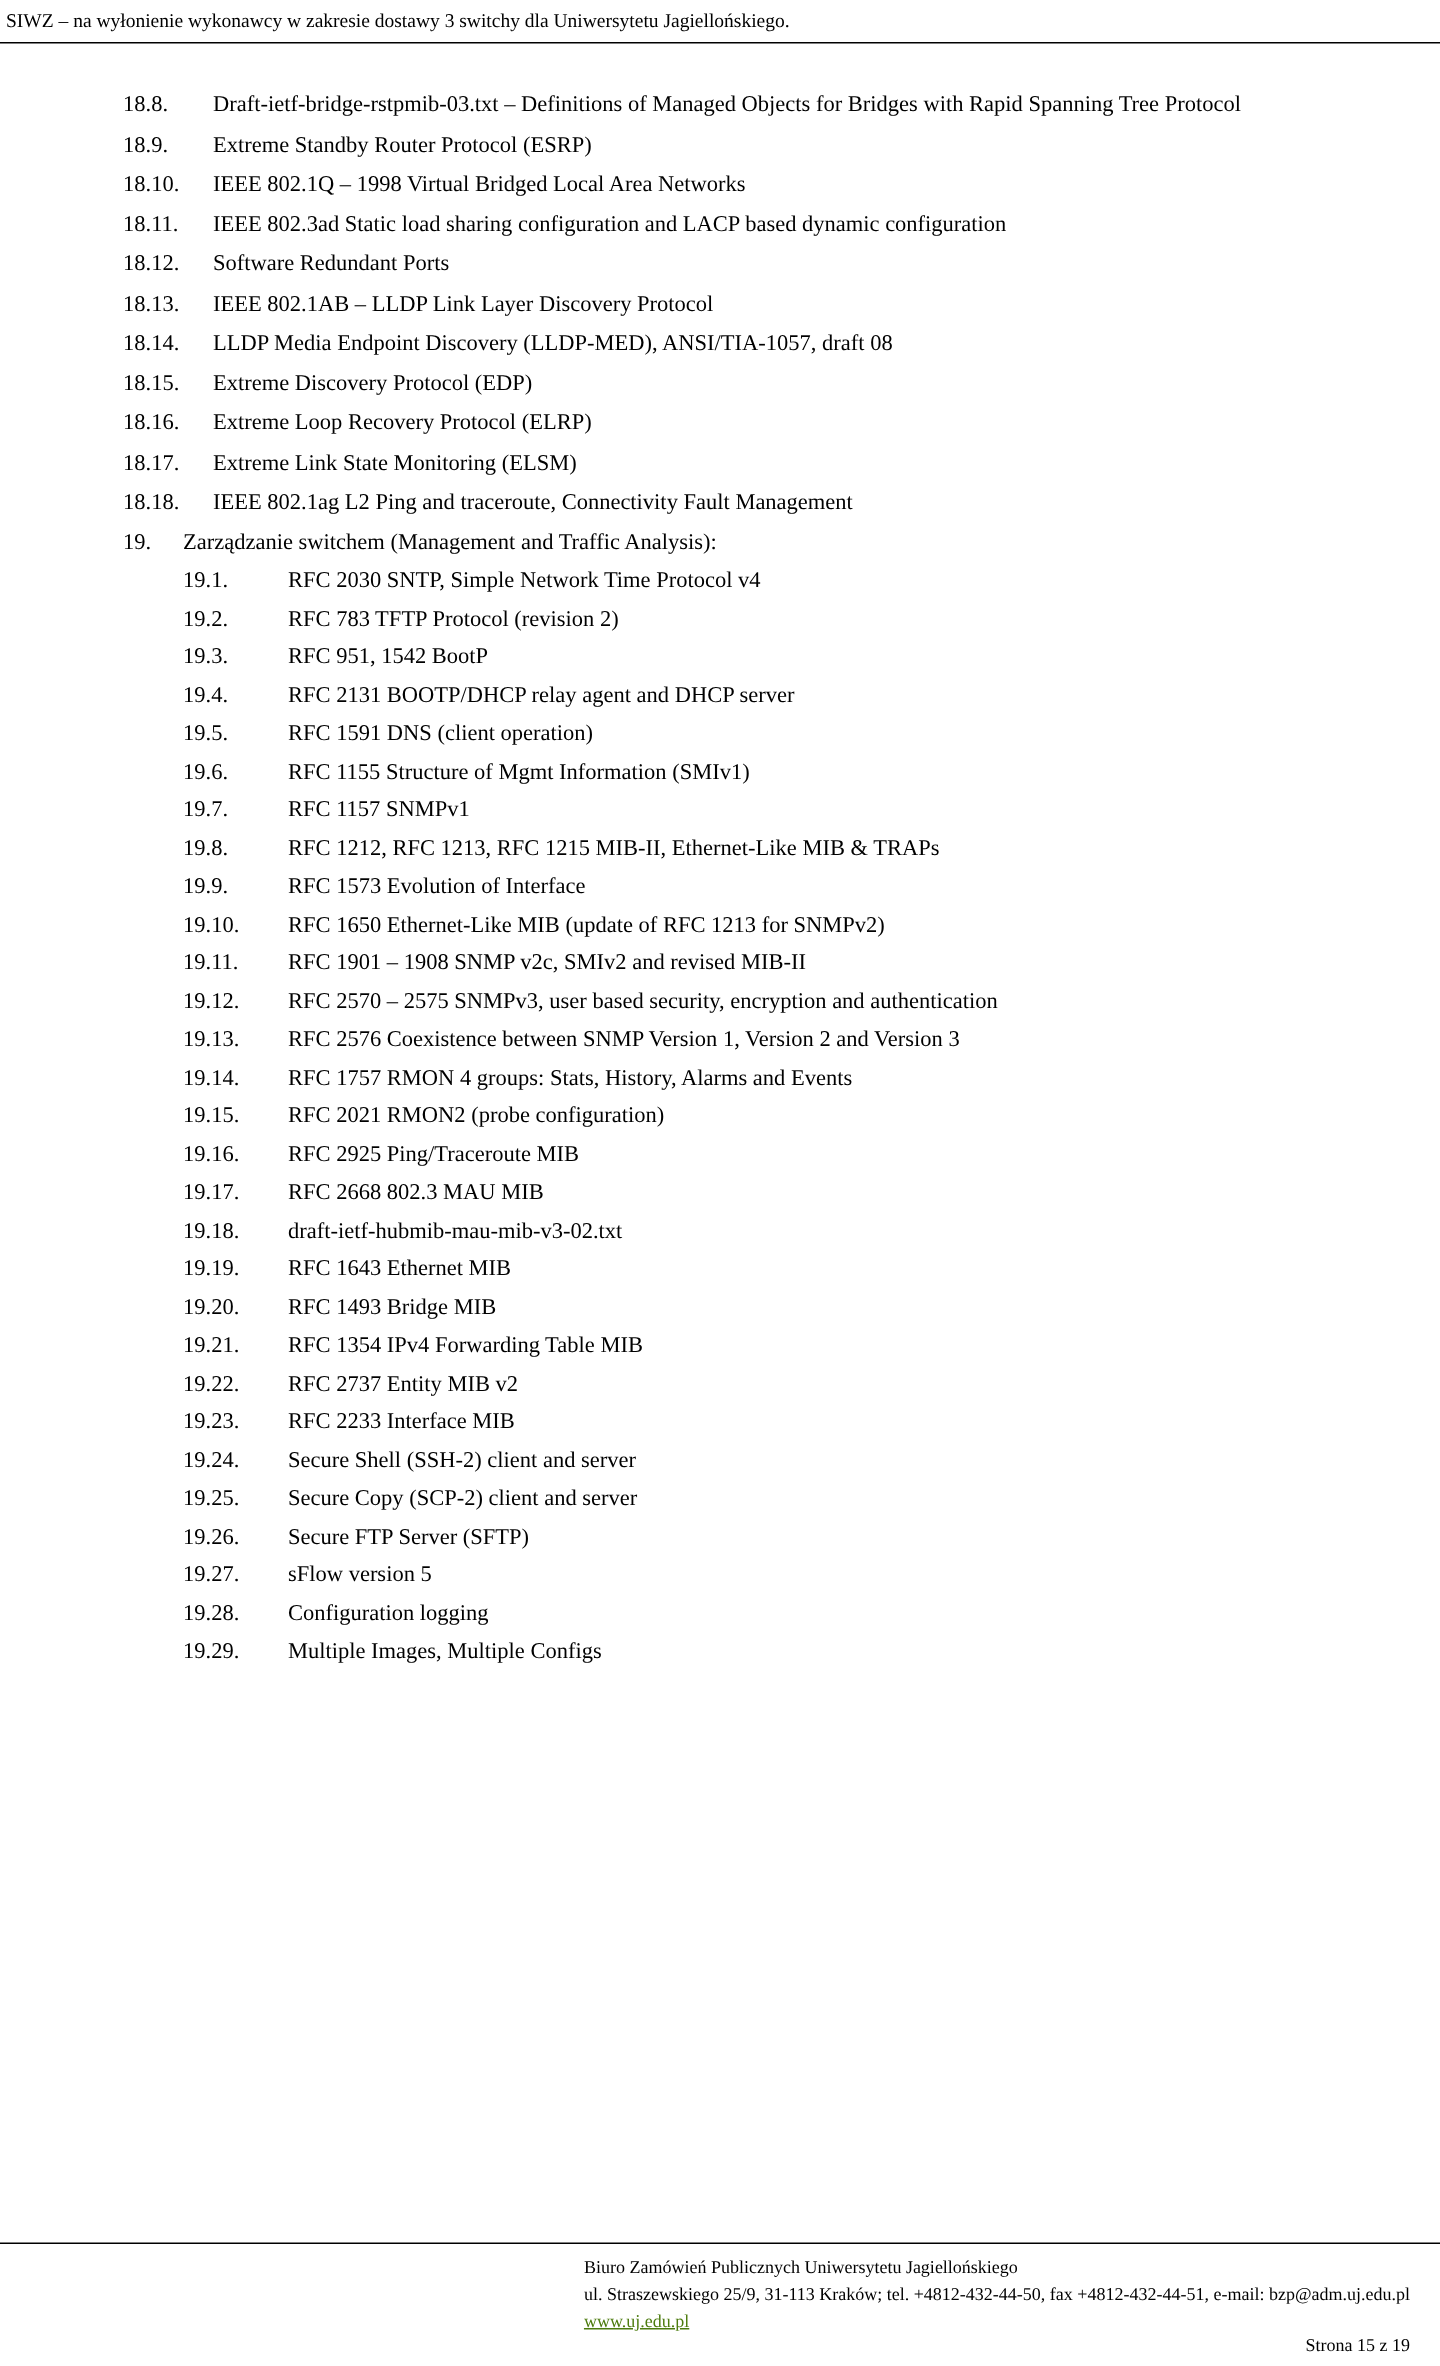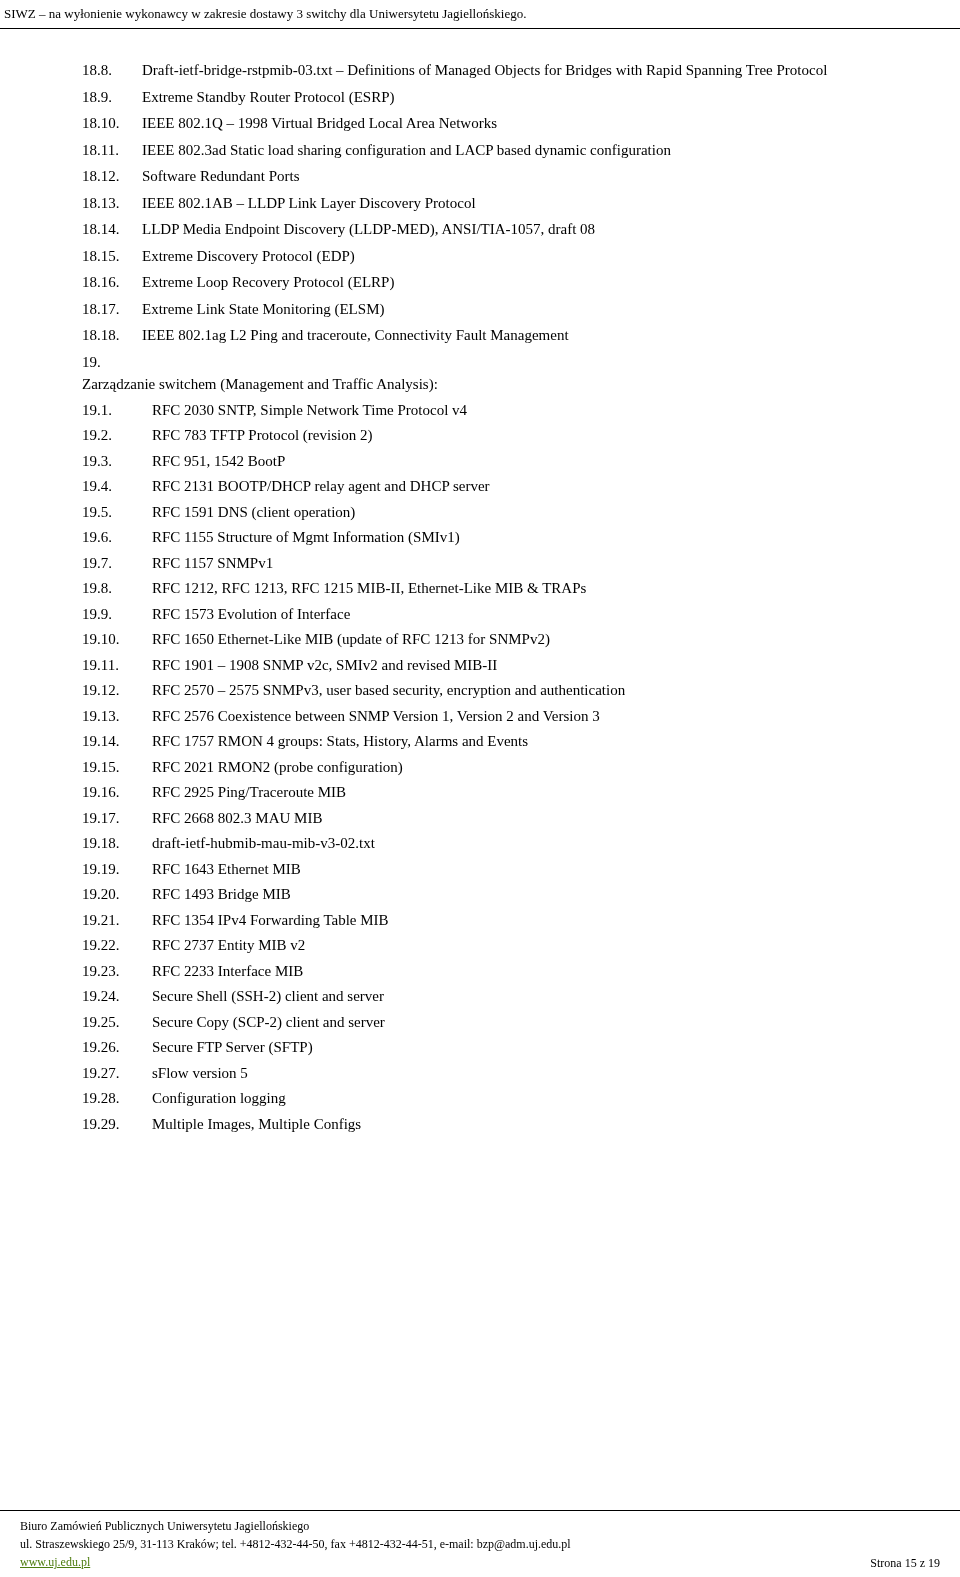--- a/index.html
+++ b/index.html
@@ -34,21 +34,20 @@
       flex-shrink: 0;
     }
     .item-text {
       flex: 1;
       text-align: justify;
     }
     .section-19 {
       display: flex;
       margin-bottom: 4px;
       line-height: 1.5;
-      flex-direction: column;
     }
     .num-19 {
       min-width: 40px;
       flex-shrink: 0;
     }
     .sub-items {
       flex: 1;
     }
     .sub-item {
       display: flex;
@@ -59,20 +58,21 @@
       position: absolute;
       bottom: 0;
       left: 0;
       right: 0;
       border-top: 1px solid #000;
       padding: 6px 20px;
       display: flex;
       justify-content: space-between;
       align-items: flex-end;
       font-size: 12px;
+      flex-direction: column;
     }
     .footer-left {
       font-size: 12px;
       line-height: 1.5;
     }
     .footer-right {
       font-size: 12px;
       text-align: center;
     }
     .footer-link {

